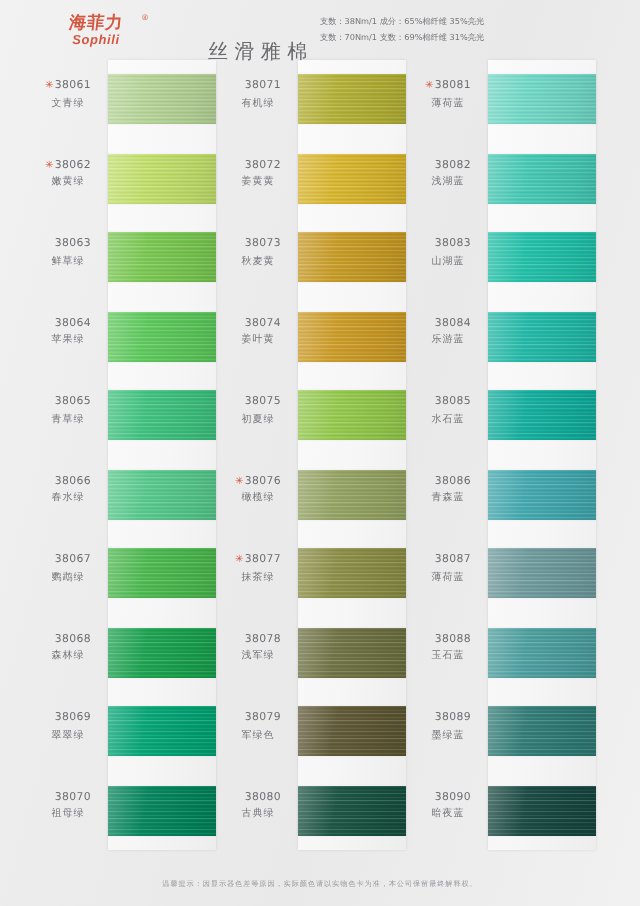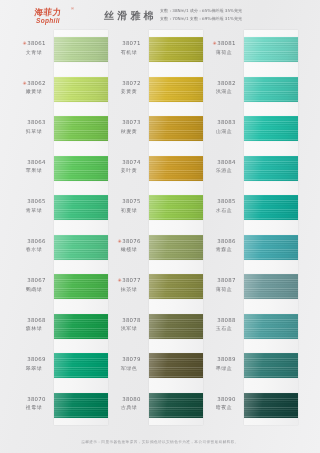--- a/index.html
+++ b/index.html
@@ -55,26 +55,26 @@
   .logo-tm {
     position: absolute;
     right: 2px;
     top: -1px;
     font-size: 4px;
     color: #d4573f;
   }
   .title {
     position: absolute;
     left: 104px;
-    top: 9px;
+    top: 19px;
     font-size: 10px;
     color: #6b6b6e;
     letter-spacing: 3.2px;
     font-family: "DejaVu Sans", sans-serif;
-    font-weight: 700;
+    font-weight: 400;
   }
   .specs {
     position: absolute;
     left: 160px;
     top: 7px;
     font-size: 4.1px;
     color: #76767a;
     line-height: 1.95;
     font-family: "DejaVu Sans", sans-serif;
     white-space: nowrap;

